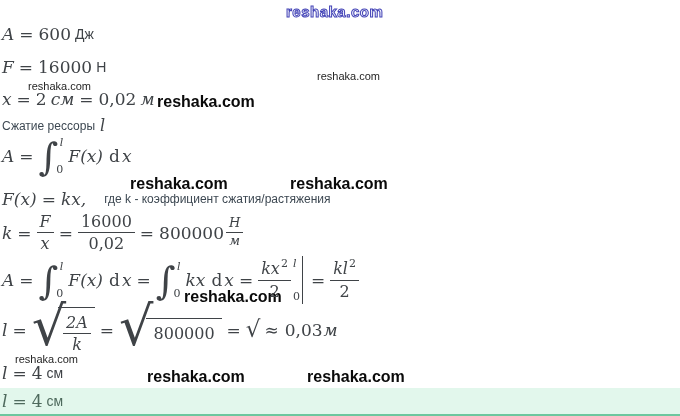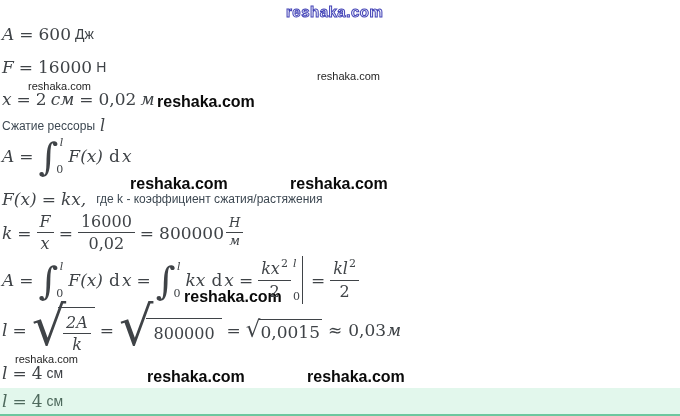--- a/index.html
+++ b/index.html
@@ -112,21 +112,21 @@
     </span>
     <span class="it">F(x)</span>
     <span class="dd">d</span>
     <span class="it">x</span>
   </div>
 
   <div class="line" style="top:189px;">
     <span class="it">F(x)</span>
     <span class="eq">=</span>
     <span class="it">kx,</span>
-    <span class="sans" style="margin-left:10px;">где k - коэффициент сжатия/растяжения</span>
+    <span class="sans" style="margin-left:18px;">где k - коэффициент сжатия/растяжения</span>
   </div>
 
   <div class="line" style="top:212px;">
     <span class="it">k</span>
     <span class="eq">=</span>
     <span class="frac">
       <span class="fnum">
           <span class="it">F</span>
         </span>
       <span class="fden">
@@ -228,21 +228,20 @@
         <span class="frac">
           <span class="fden">
               <span>800000</span>
             </span>
         </span>
       </span>
     </span>
     <span class="eq">=</span>
     <span class="smroot">
       <span class="rs">√</span>
-      <span class="rb">0,0015</span>
     </span>
     <span class="approx">≈</span>
     <span>0,03</span>
     <span class="it" style="margin-left:1px;">м</span>
   </div>
 
   <div class="line" style="top:363px;">
     <span class="it">l</span>
     <span class="eq">=</span>
     <span>4</span>

